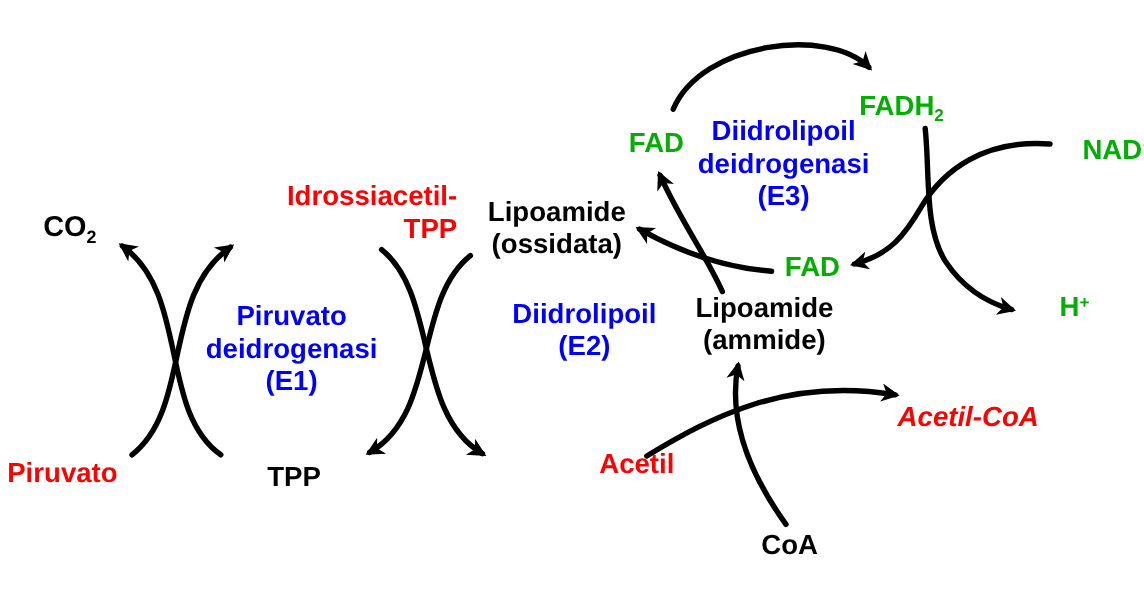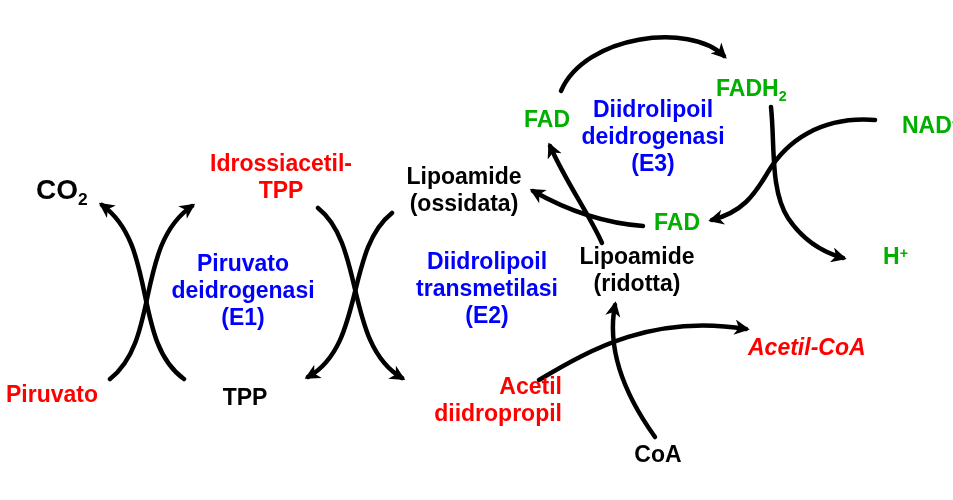--- a/index.html
+++ b/index.html
@@ -15,23 +15,23 @@
   .ah{fill:var(--ink);}
   .lbl{
     position:absolute; z-index:1; font-weight:bold; font-size:23px; line-height:27px;
     white-space:nowrap; color:var(--ink);
   }
   .lbl .line{display:block;}
   .red{color:var(--red);} .blue{color:var(--blue);} .green{color:var(--green);text-align:right;} .black{color:var(--ink);}
   sub,sup{font-size:0.62em; font-weight:bold;}
   sub{vertical-align:-0.35em;} sup{vertical-align:0.45em;}
 
-  [data-name="label-co2"]{left:36px;top:176px;font-size:28px;}
+  [data-name="label-co2"]{left:36px;top:176px;font-size:24px;}
   [data-name="label-piruvato"]{left:6px;top:381px;}
-  [data-name="label-idrossiacetil-tpp"]{left:181px;top:150px;width:200px;text-align:center;}
+  [data-name="label-idrossiacetil-tpp"]{left:181px;top:150px;width:200px;text-align:right;}
   [data-name="label-enzyme-e1"]{left:148px;top:250px;width:190px;text-align:center;}
   [data-name="label-tpp"]{left:210px;top:384px;width:70px;text-align:center;}
   [data-name="label-lipoamide-ossidata"]{left:394px;top:163px;width:140px;text-align:center;}
   [data-name="label-enzyme-e2"]{left:397px;top:248px;width:180px;text-align:center;}
   [data-name="label-acetil-diidropropil-ammide"]{left:392px;top:373px;width:170px;text-align:right;}
   [data-name="label-fad-top"]{left:519px;top:106px;width:56px;text-align:center;}
   [data-name="label-enzyme-e3"]{left:563px;top:96px;width:180px;text-align:center;}
   [data-name="label-fadh2"]{left:716px;top:75px;}
   [data-name="label-nad-plus"]{left:902px;top:109px;}
   [data-name="label-fad-bottom"]{left:648px;top:209px;width:58px;text-align:center;}
@@ -81,46 +81,44 @@
 
   <div class="lbl black" data-name="label-tpp">TPP</div>
 
   <div class="lbl black" data-name="label-lipoamide-ossidata">
     <span class="line" data-name="lipoamide-ossidata-line1">Lipoamide</span>
     <span class="line" data-name="lipoamide-ossidata-line2">(ossidata)</span>
   </div>
 
   <div class="lbl blue" data-name="label-enzyme-e2">
     <span class="line" data-name="e2-line1">Diidrolipoil</span>
-    <span class="line" data-name="e2-line2">transmetilasi</span>
     <span class="line" data-name="e2-line3">(E2)</span>
   </div>
 
   <div class="lbl red" data-name="label-acetil-diidropropil-ammide">
     <span class="line" data-name="acetil-ammide-line1">Acetil</span>
-    <span class="line" data-name="acetil-ammide-line2">diidropropil</span>
   </div>
 
   <div class="lbl green" data-name="label-fad-top">FAD</div>
 
   <div class="lbl blue" data-name="label-enzyme-e3">
     <span class="line" data-name="e3-line1">Diidrolipoil</span>
     <span class="line" data-name="e3-line2">deidrogenasi</span>
     <span class="line" data-name="e3-line3">(E3)</span>
   </div>
 
   <div class="lbl green" data-name="label-fadh2"><span data-name="fadh2-base">FADH</span><sub data-name="fadh2-subscript">2</sub></div>
 
   <div class="lbl green" data-name="label-nad-plus"><span data-name="nad-base">NAD</span><sup data-name="nad-superscript">+</sup></div>
 
   <div class="lbl green" data-name="label-fad-bottom">FAD</div>
 
   <div class="lbl black" data-name="label-lipoamide-ridotta">
     <span class="line" data-name="lipoamide-ridotta-line1">Lipoamide</span>
-    <span class="line" data-name="lipoamide-ridotta-line2">(ridotta)</span>
+    <span class="line" data-name="lipoamide-ridotta-line2">(ammide)</span>
   </div>
 
   <div class="lbl green" data-name="label-nadh-hplus">
     <span class="line" data-name="nadh-line2"><span data-name="nadh-h-base">H</span><sup data-name="nadh-h-superscript">+</sup></span>
   </div>
 
   <div class="lbl red" data-name="label-acetil-coa">Acetil-CoA</div>
 
   <div class="lbl black" data-name="label-coa">CoA</div>
 

